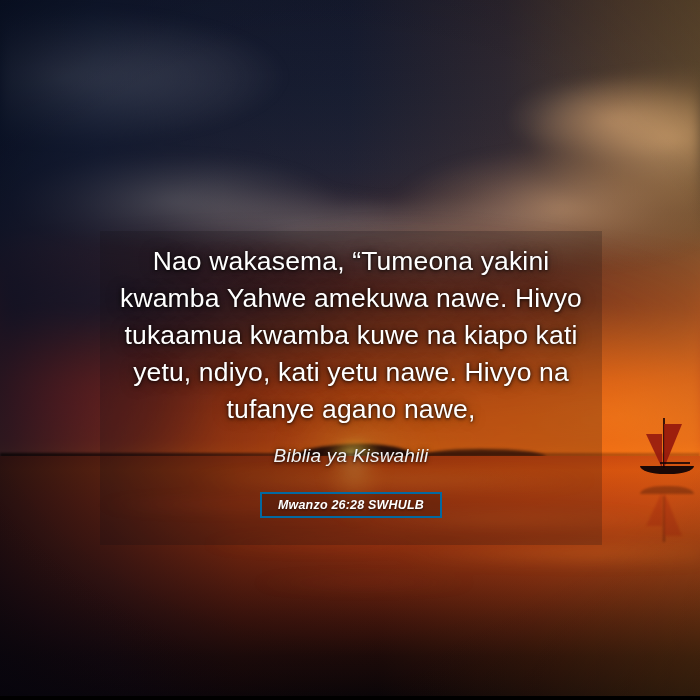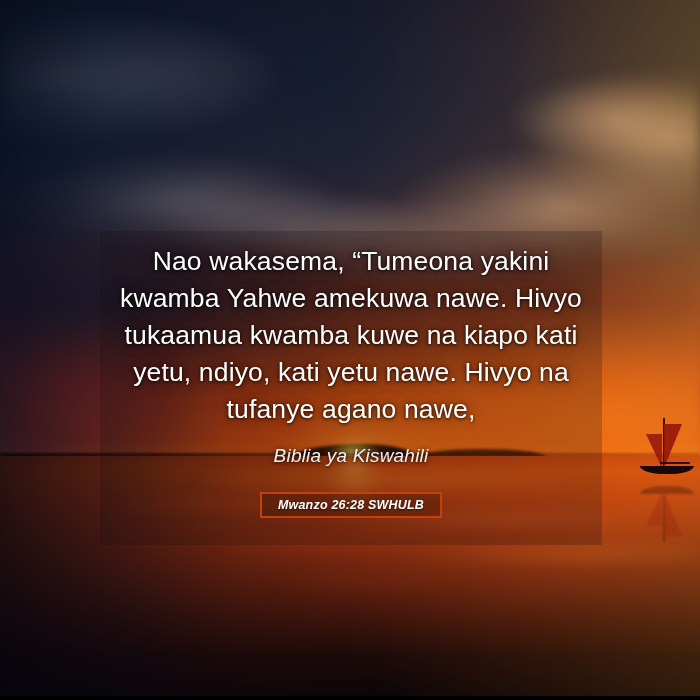--- a/index.html
+++ b/index.html
@@ -288,21 +288,21 @@
     color: #f2f2f2;
     font-style: italic;
     font-size: 19px;
     letter-spacing: 0.2px;
     text-shadow: 0 0 5px rgba(0,0,0,0.55), 0 1px 3px rgba(0,0,0,0.55);
   }
 
   #verse-ref-badge {
     margin-top: 21px;
     display: inline-block;
-    border: 2px solid #c2410c;
+    border: 2px solid #0369a1;
     background: rgba(40,12,8,0.30);
     color: #ffffff;
     font-size: 12.5px;
     font-weight: 700;
     font-style: italic;
     letter-spacing: 0.2px;
     padding: 4px 16px 4px 16px;
     white-space: nowrap;
     text-shadow: 0 1px 2px rgba(0,0,0,0.6);
   }

